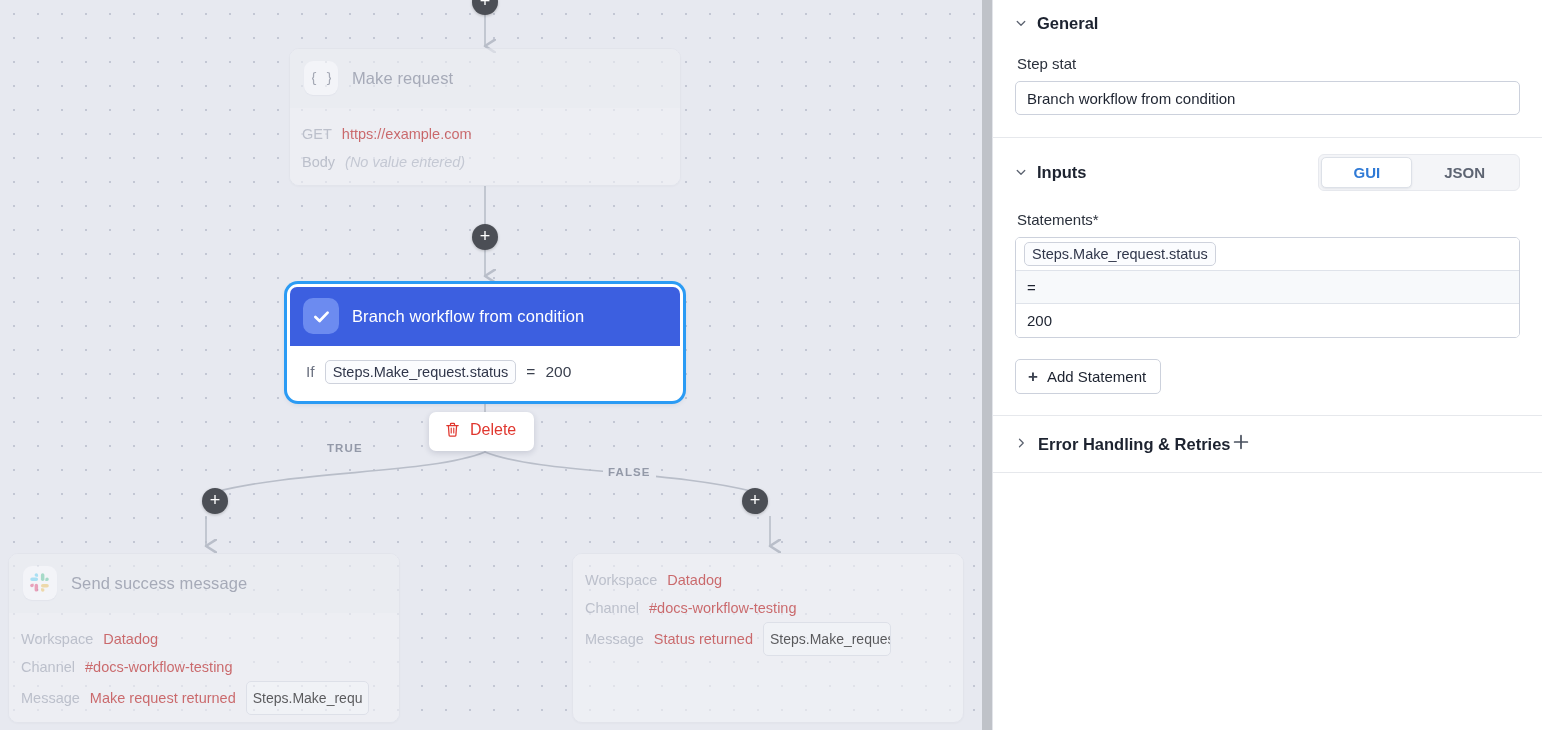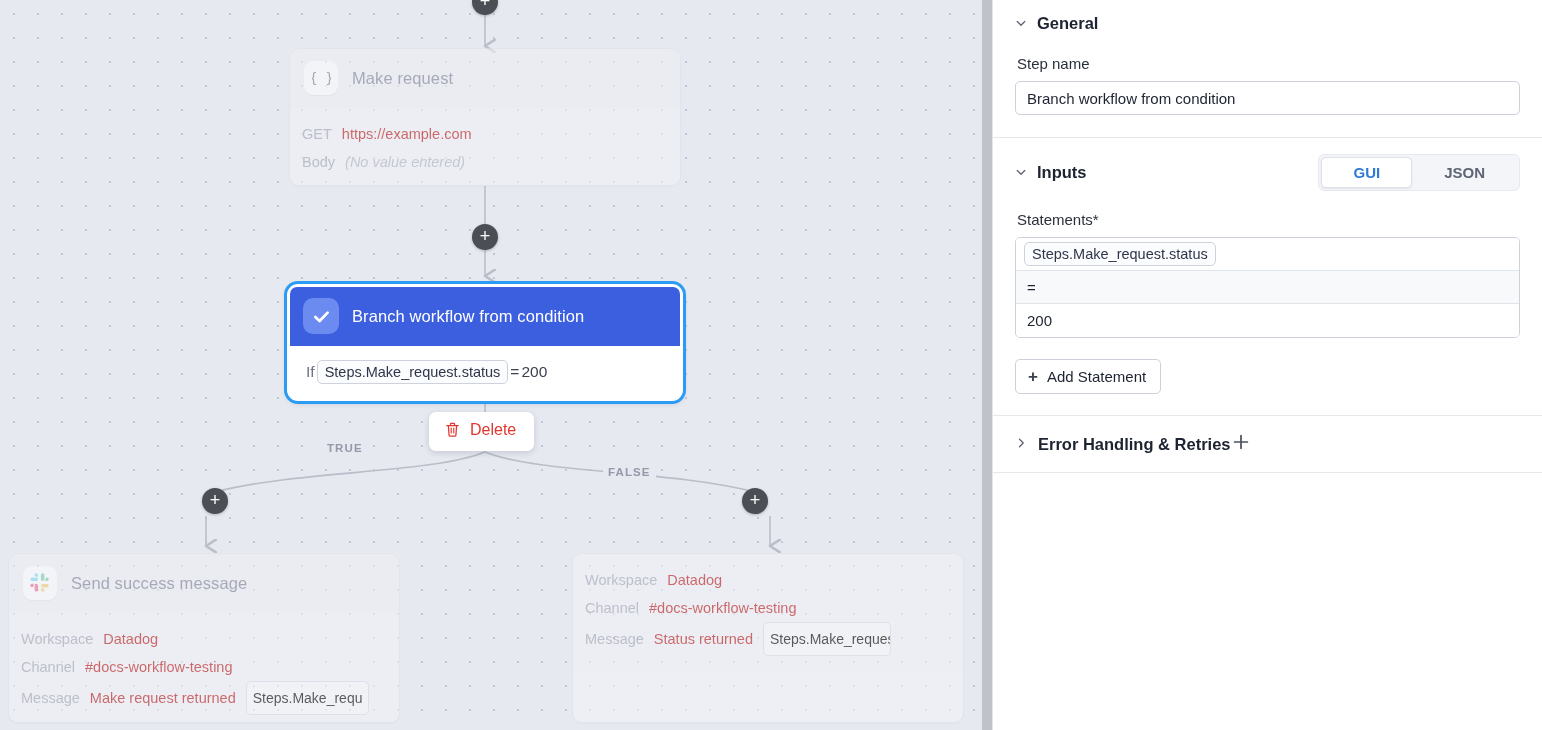--- a/index.html
+++ b/index.html
@@ -72,21 +72,21 @@
     box-shadow: 0 0 0 3px #2b9bf4, 0 2px 6px rgba(30,50,90,.18);
     opacity: 1;
     overflow: visible;
   }
   #node-branch .node-head {
     background: #3c5fe0; border-radius: 7px 7px 0 0; padding: 11px 13px; gap: 13px;
   }
   #node-branch .badge { background: #6c8bf0; width: 36px; height: 36px; border-radius: 10px; box-shadow: none; }
   #node-branch .ttl { color: #ffffff; font-size: 16.5px; }
   #node-branch .node-body { background: #ffffff; padding: 14px 16px; border-radius: 0 0 7px 7px; }
-  .if-row { display: flex; align-items: center; gap: 2px; font-size: 15.5px; color: #3b414f; }
+  .if-row { display: flex; align-items: center; gap: 10px; font-size: 15.5px; color: #3b414f; }
   .if-row .kw { color: #6d7382; }
   .chip-live {
     display: inline-block; border: 1px solid #ced2dc; border-radius: 5px;
     background: #fbfcfe; padding: 3px 7px; color: #30364a; font-size: 14.5px;
   }
 
   
   #node-success { left: 8px; top: 553px; width: 392px; height: 170px; }
   #node-failure { left: 572px; top: 553px; width: 392px; height: 170px; }
 
@@ -362,21 +362,21 @@
 
     <div class="sec">
       <div class="sec-head">
         <span class="caret">
           <svg width="12" height="12" viewBox="0 0 16 16" aria-hidden="true">
               <path d="M3 6 L8 11 L13 6" fill="none" stroke="#5c6370" stroke-width="1.7" stroke-linecap="round" stroke-linejoin="round"></path>
             </svg>
         </span>
         <span class="sec-title">General</span>
       </div>
-      <div class="field-label">Step name</div>
+      <div class="field-label">Step stat</div>
       <input class="text-input" type="text" value="Branch workflow from condition" style="">
       <div style="height:22px"></div>
     </div>
 
     <div class="divider"></div>
 
     <div class="sec">
       <div class="inputs-head">
         <div class="sec-head" style="padding:0">
           <span class="caret">

